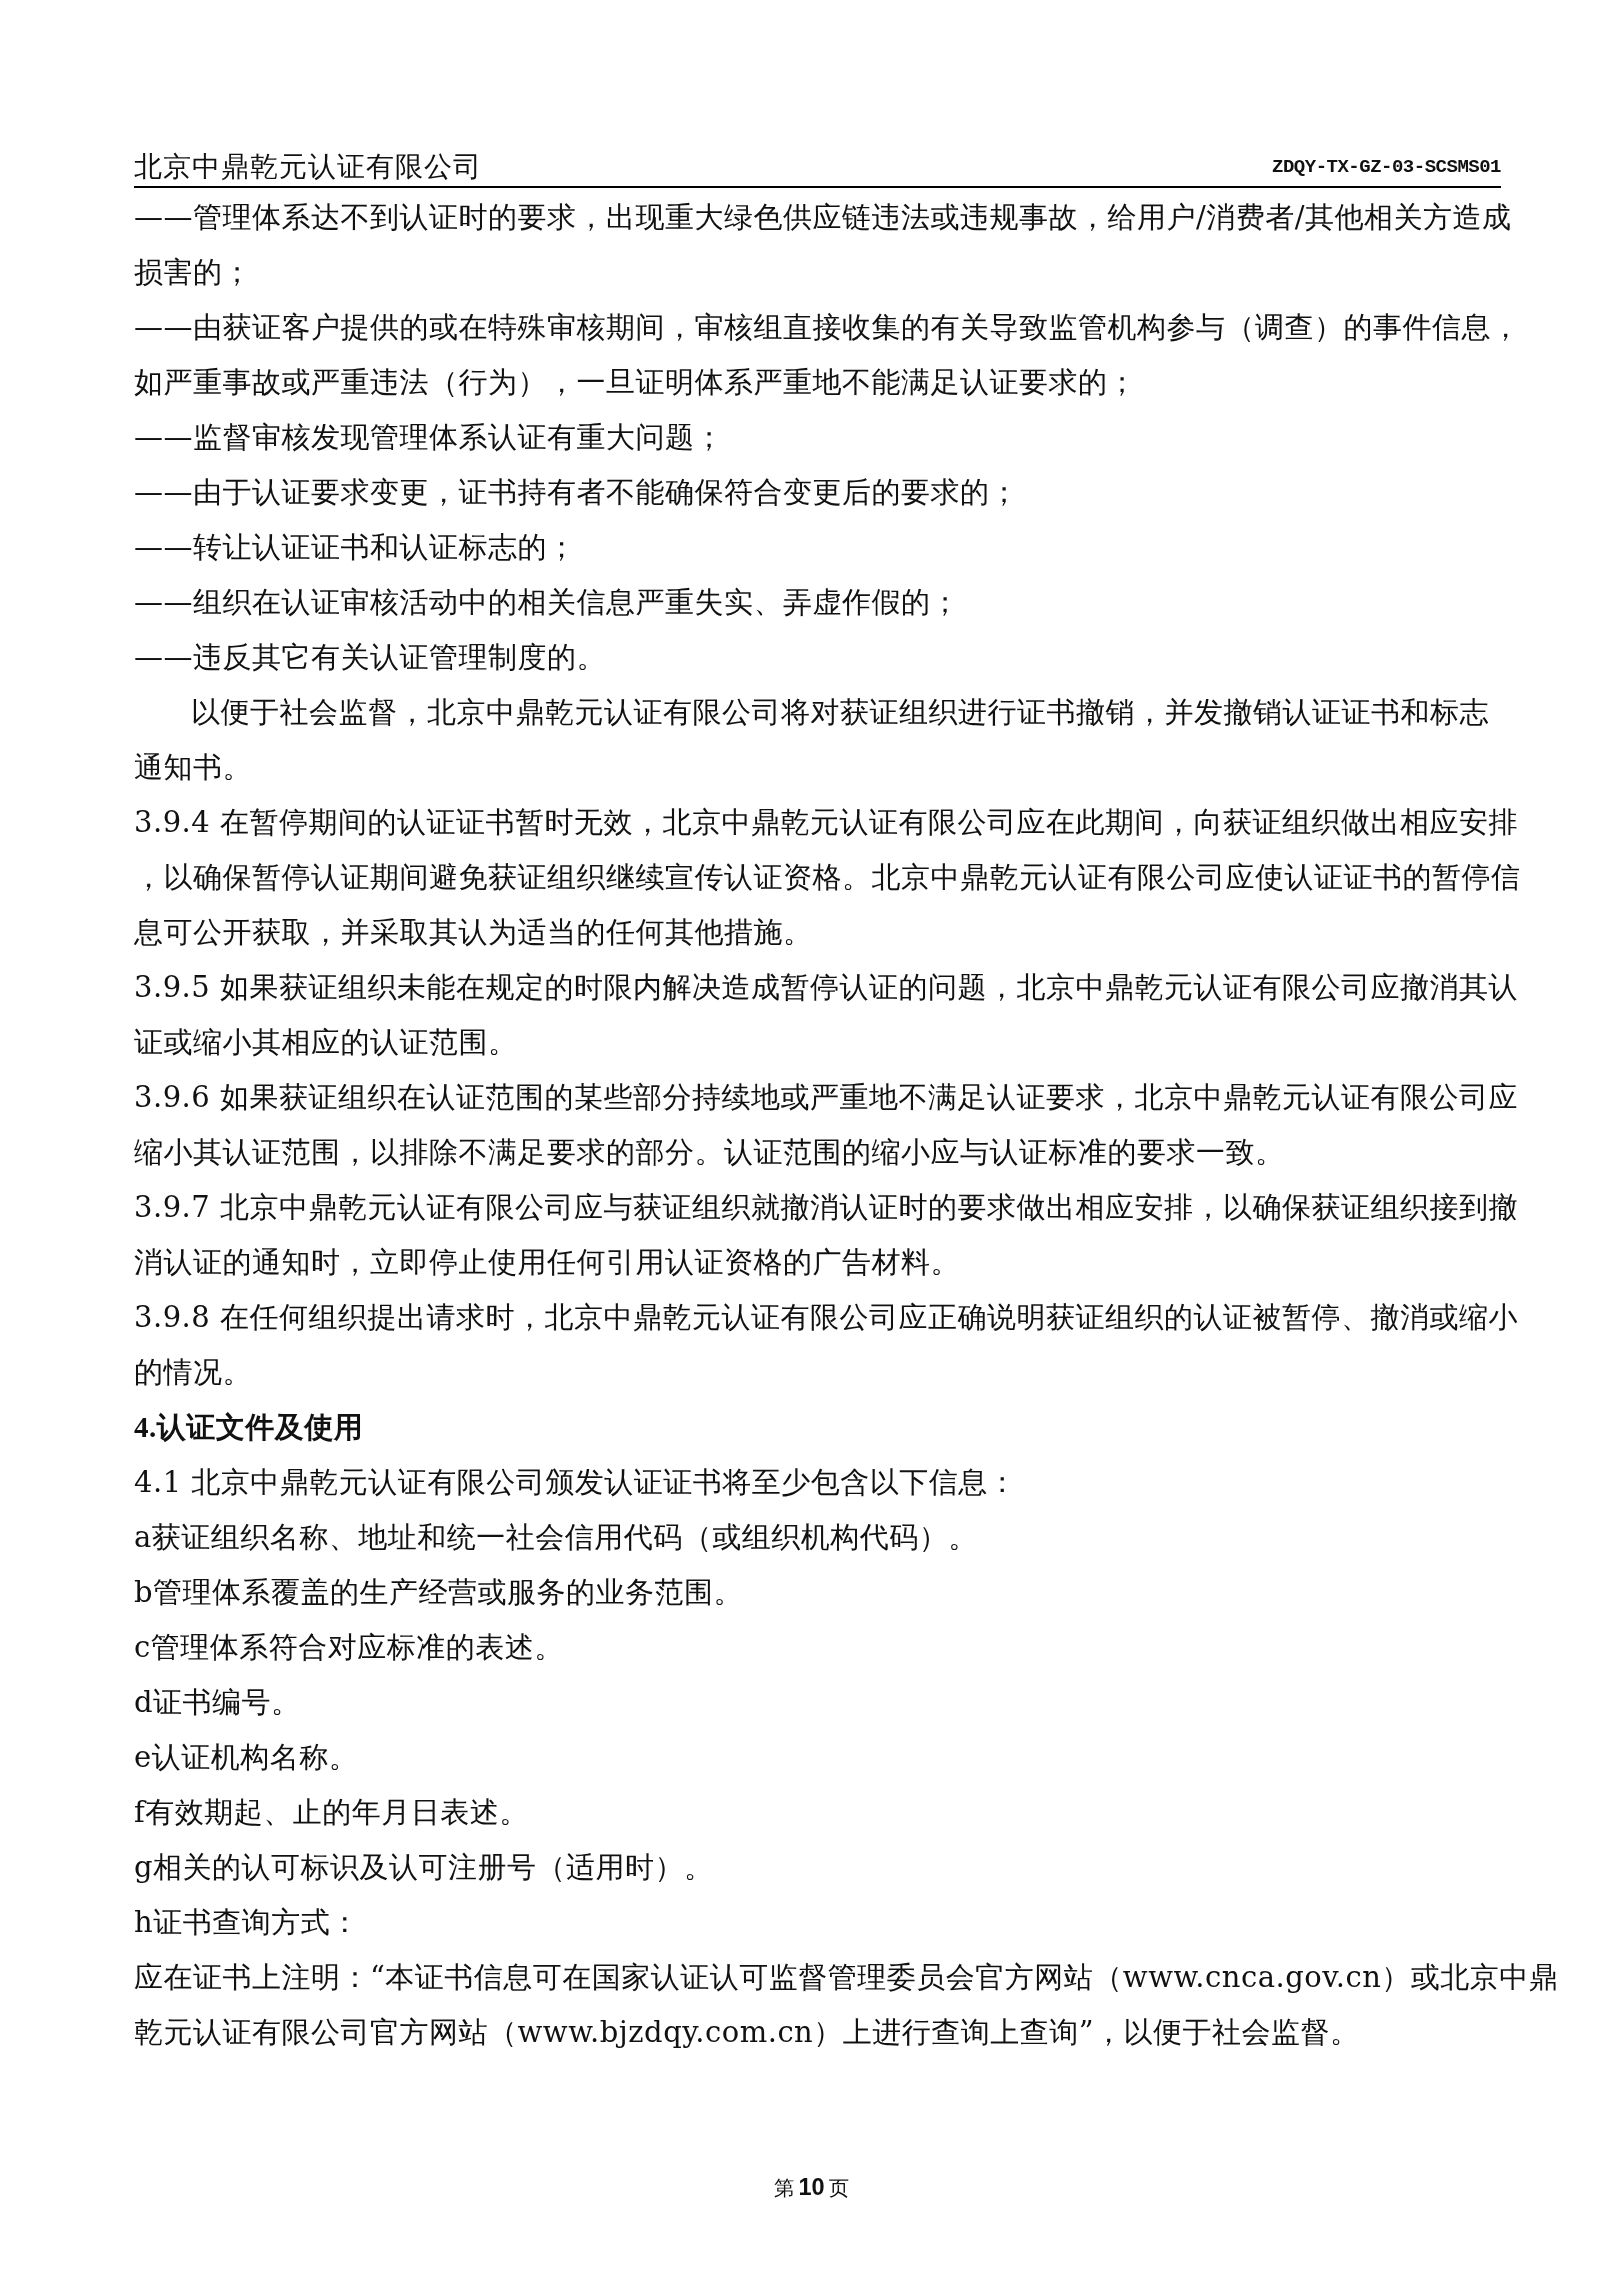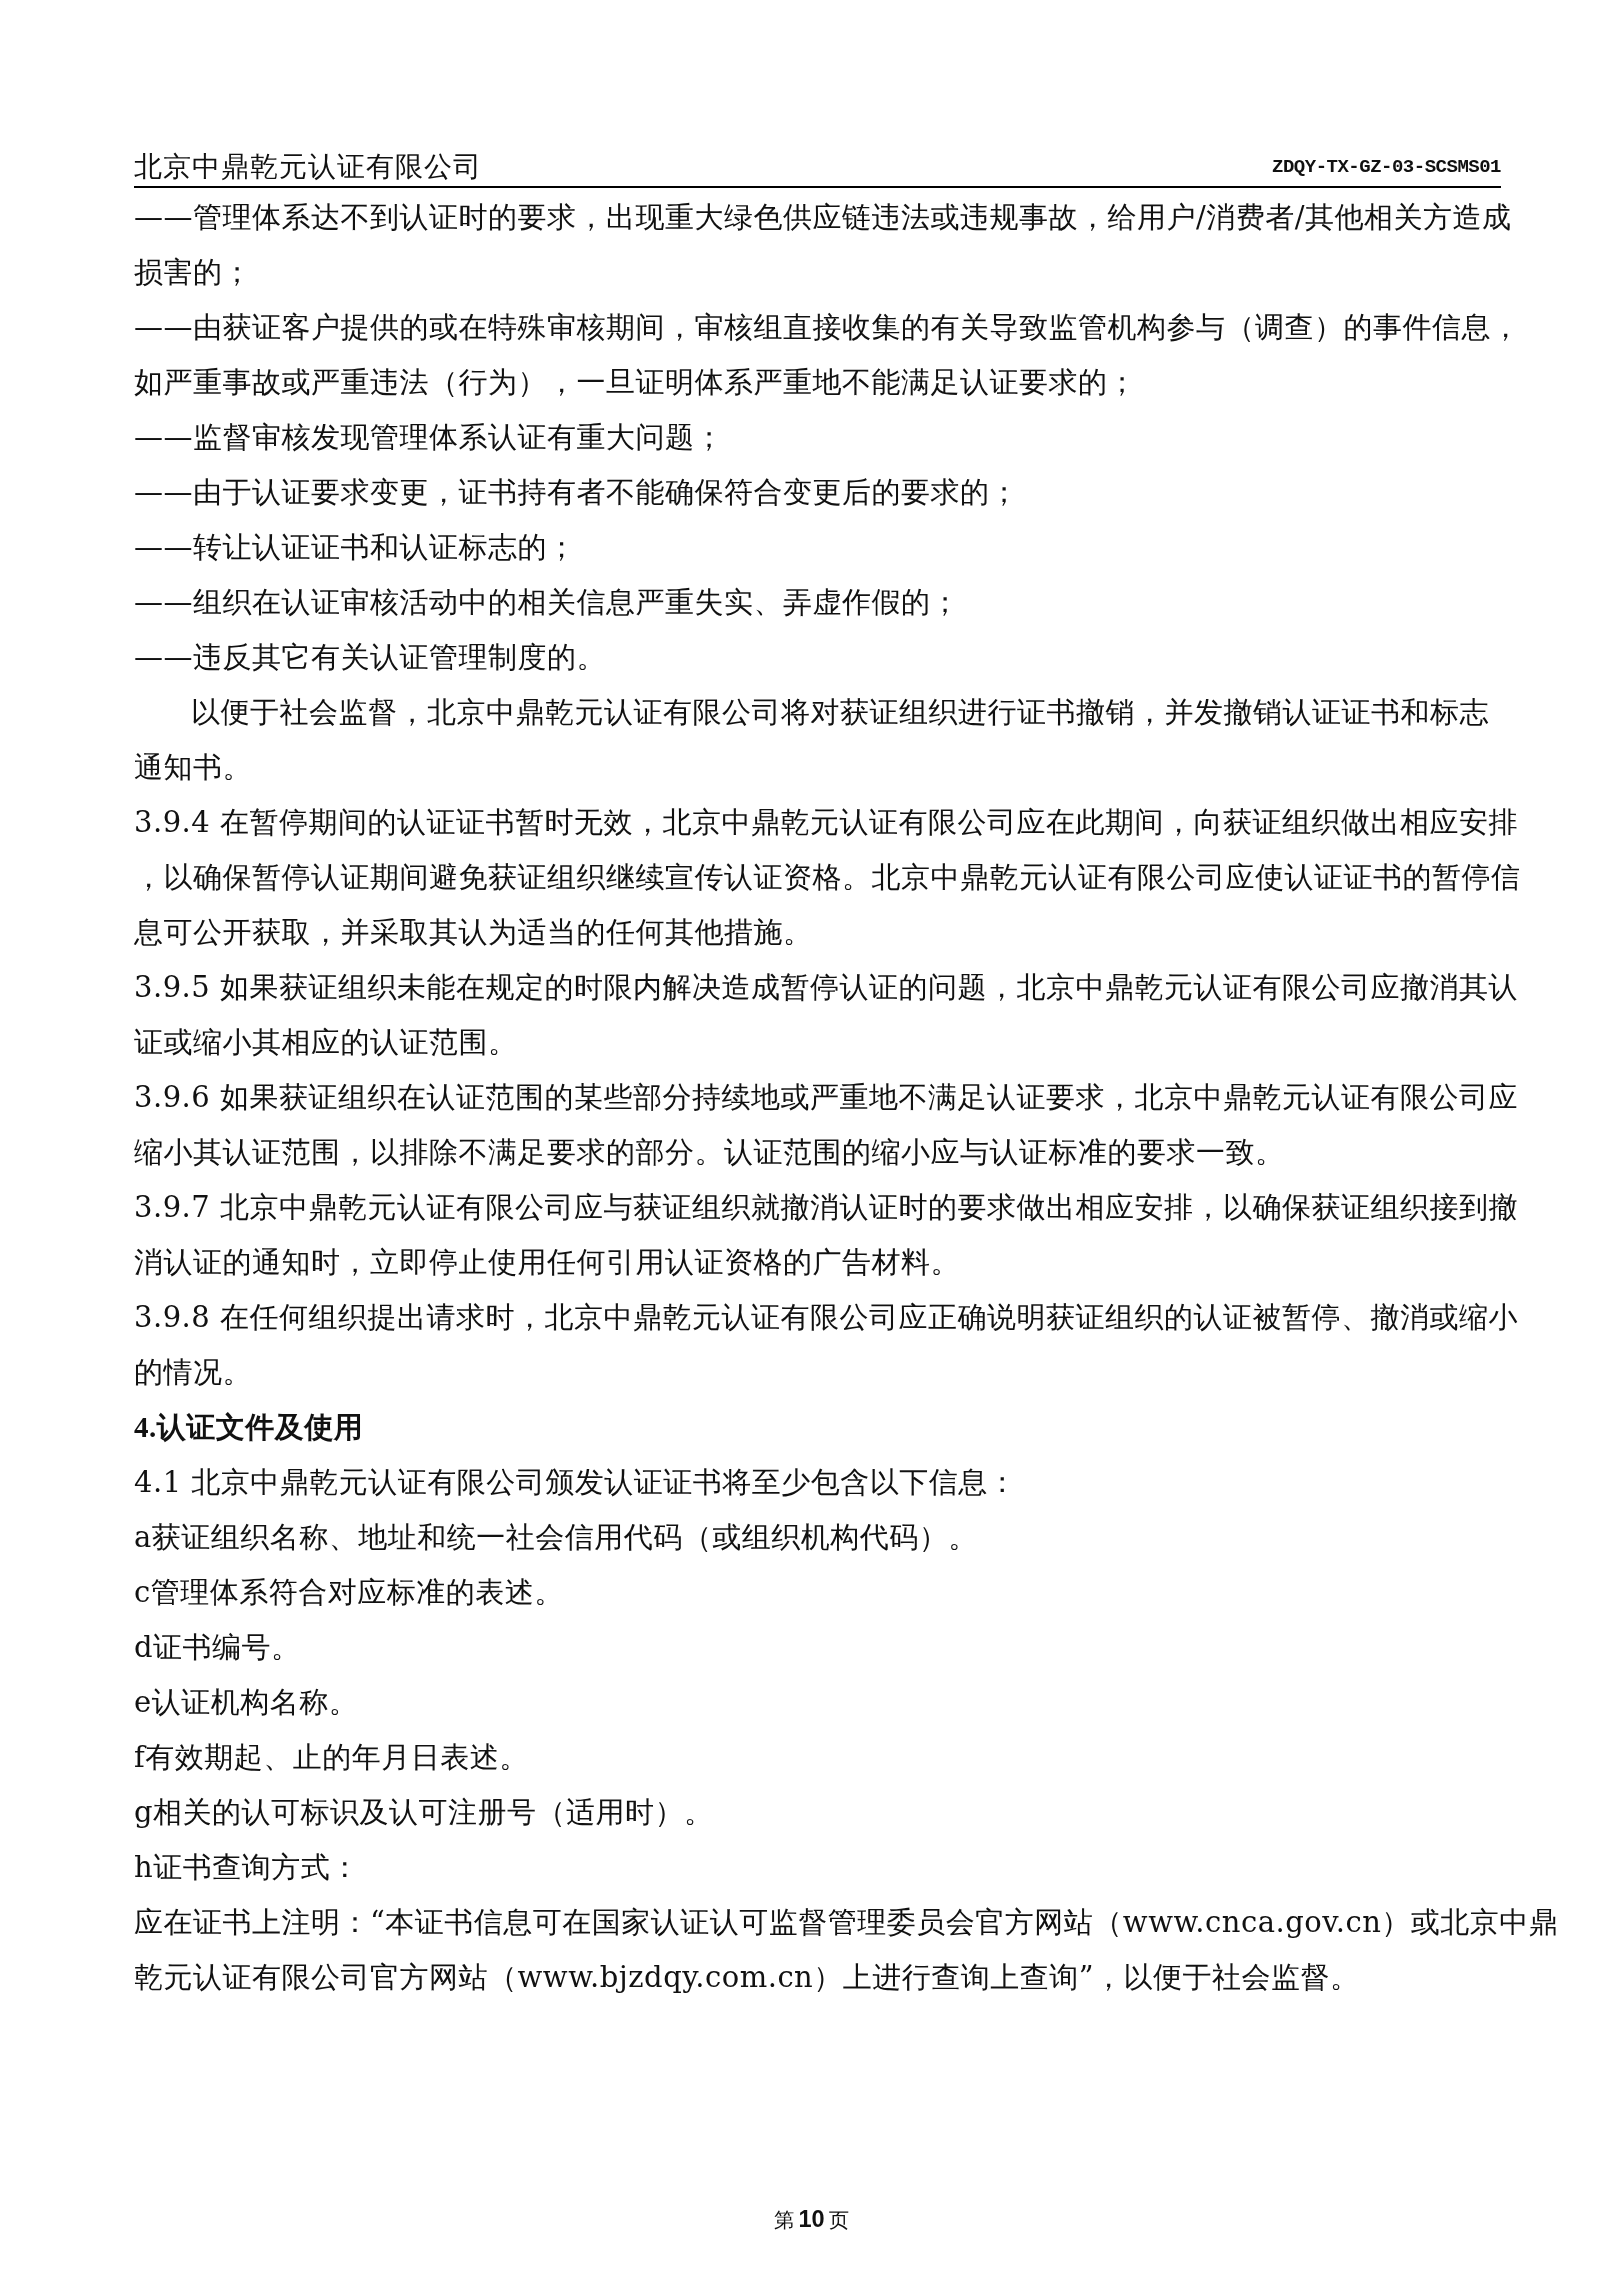--- a/index.html
+++ b/index.html
@@ -76,21 +76,20 @@
     }
     .footer {
       position: absolute;
       left: 0;
       width: 1623px;
       top: 2172px;
       text-align: center;
       font-family: "Liberation Sans", "DejaVu Sans", sans-serif;
       font-size: 20.4px;
       line-height: 31px;
-      margin-top: 32px;
     }
     .footer .num {
       font-size: 23.5px;
       font-weight: bold;
       padding: 0 4.1px;
     }
   </style>
 </head>
 <body>
 
@@ -121,20 +120,21 @@
     <div class="line">证或缩小其相应的认证范围。</div>
     <div class="line">3.9.6 如果获证组织在认证范围的某些部分持续地或严重地不满足认证要求，北京中鼎乾元认证有限公司应</div>
     <div class="line">缩小其认证范围，以排除不满足要求的部分。认证范围的缩小应与认证标准的要求一致。</div>
     <div class="line">3.9.7 北京中鼎乾元认证有限公司应与获证组织就撤消认证时的要求做出相应安排，以确保获证组织接到撤</div>
     <div class="line">消认证的通知时，立即停止使用任何引用认证资格的广告材料。</div>
     <div class="line">3.9.8 在任何组织提出请求时，北京中鼎乾元认证有限公司应正确说明获证组织的认证被暂停、撤消或缩小</div>
     <div class="line">的情况。</div>
     <div class="line heading">4.认证文件及使用</div>
     <div class="line">4.1 北京中鼎乾元认证有限公司颁发认证证书将至少包含以下信息：</div>
     <div class="line">a获证组织名称、地址和统一社会信用代码（或组织机构代码）。</div>
+    <div class="line">b管理体系覆盖的生产经营或服务的业务范围。</div>
     <div class="line">c管理体系符合对应标准的表述。</div>
     <div class="line">d证书编号。</div>
     <div class="line">e认证机构名称。</div>
     <div class="line">f有效期起、止的年月日表述。</div>
     <div class="line">g相关的认可标识及认可注册号（适用时）。</div>
     <div class="line">h证书查询方式：</div>
     <div class="line">应在证书上注明：“本证书信息可在国家认证认可监督管理委员会官方网站（www.cnca.gov.cn）或北京中鼎</div>
     <div class="line">乾元认证有限公司官方网站（www.bjzdqy.com.cn）上进行查询上查询”，以便于社会监督。</div>
   </div>
 

